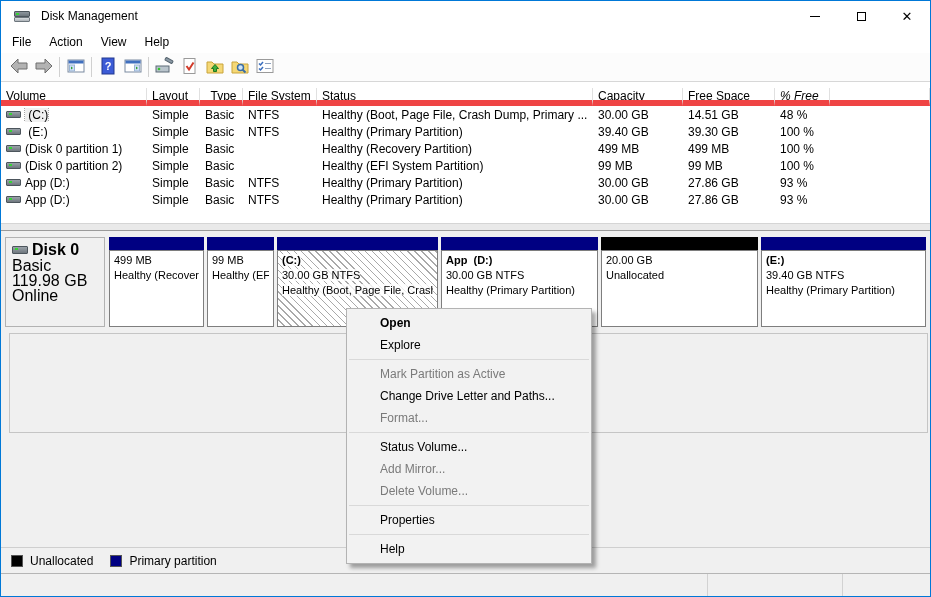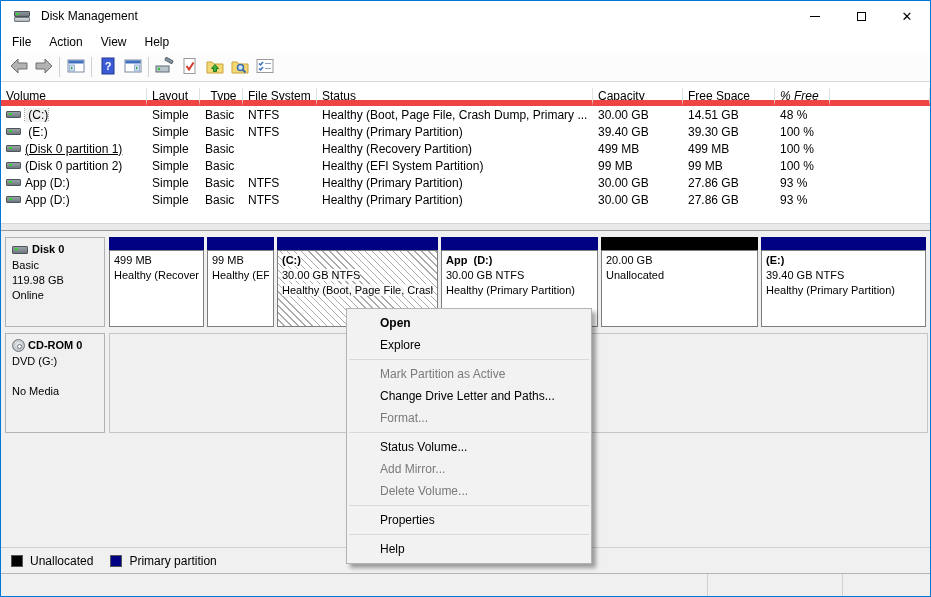--- a/index.html
+++ b/index.html
@@ -42,21 +42,21 @@
     background:linear-gradient(#9aa2a9,#6f777e); border:1px solid #4c555c; border-radius:1px; }
   .row-drive-icon::after{ content:""; position:absolute; left:2px; top:1px; width:3px; height:2px; background:#35d435; }
   .focus-label{ background:#f0f0f0; outline:1px dotted #a6a6a6; }
   
   .splitter{ height:8px; background:#e9e9e9; border-top:1px solid #d5d5d5; border-bottom:1px solid #9a9a9a; }
   
   .graph-pane{ height:316px; background:#f0f0f0; padding:6px 0 0 4px; }
   .disk-row{ display:flex; height:90px; margin-bottom:6px; }
   .cd-row{ height:100px; }
   .dev-info{ width:100px; border:1px solid #b2b2b2; background:#f0f0f0; padding:4px 4px 0 6px;
-    font-size:11px; line-height:15px; }
+    font-size:16px; line-height:15px; }
   .dev-title{ display:flex; align-items:center; font-weight:bold; margin-bottom:1px; }
   .drive-icon{ position:relative; width:16px; height:8px; margin-right:4px;
     background:linear-gradient(#9aa2a9,#6f777e); border:1px solid #4c555c; border-radius:1px; }
   .drive-icon::after{ content:""; position:absolute; left:2px; top:1px; width:3px; height:2px; background:#35d435; }
   .cd-icon{ position:relative; width:13px; height:13px; margin-right:3px; border-radius:50%;
     background:radial-gradient(circle at 50% 45%, #f2f2f2, #a8aeb3); border:1px solid #6d767d; }
   .cd-icon::after{ content:""; position:absolute; left:4px; top:4px; width:3px; height:3px;
     border-radius:50%; background:#fff; border:1px solid #6d767d; }
   .dev-spacer{ height:15px; }
   .part-strip{ display:flex; margin-left:4px; gap:3px; }
@@ -223,21 +223,21 @@
           <div class="vt-cell" style="width: 146px;"><span class="row-drive-icon"></span><span> (E:)</span></div>
           <div class="vt-cell" style="width: 53px;">Simple</div>
           <div class="vt-cell" style="width: 43px;">Basic</div>
           <div class="vt-cell" style="width: 74px;">NTFS</div>
           <div class="vt-cell" style="width: 276px;">Healthy (Primary Partition)</div>
           <div class="vt-cell" style="width: 90px;">39.40 GB</div>
           <div class="vt-cell" style="width: 92px;">39.30 GB</div>
           <div class="vt-cell" style="width: 55px;">100 %</div>
         </div>
         <div class="vt-row">
-          <div class="vt-cell" style="width: 146px; text-decoration: underline;"><span class="row-drive-icon"></span><span>(Disk 0 partition 1)</span></div>
+          <div class="vt-cell" style="width: 146px;"><span class="row-drive-icon"></span><span>(Disk 0 partition 1)</span></div>
           <div class="vt-cell" style="width: 53px;">Simple</div>
           <div class="vt-cell" style="width: 43px;">Basic</div>
           <div class="vt-cell" style="width: 74px;"></div>
           <div class="vt-cell" style="width: 276px;">Healthy (Recovery Partition)</div>
           <div class="vt-cell" style="width: 90px;">499 MB</div>
           <div class="vt-cell" style="width: 92px;">499 MB</div>
           <div class="vt-cell" style="width: 55px;">100 %</div>
         </div>
         <div class="vt-row">
           <div class="vt-cell" style="width: 146px;"><span class="row-drive-icon"></span><span>(Disk 0 partition 2)</span></div>
@@ -331,29 +331,20 @@
             <div class="part-box">
               <div class="part-name"><span>(E:)</span></div>
               <div><span>39.40 GB NTFS</span></div>
               <div><span>Healthy (Primary Partition)</span></div>
             </div>
           </div>
         </div>
     </div>
 
     <div class="disk-row cd-row">
-      <div class="dev-info">
-        <div class="dev-title">
-          <span class="cd-icon"></span>
-          <span>CD-ROM 0</span>
-        </div>
-        <div>DVD (G:)</div>
-        <div class="dev-spacer"></div>
-        <div>No Media</div>
-      </div>
       <div class="cd-empty"></div>
     </div>
   </div>
 
   <div class="legend">
       <div class="legend-item">
         <span class="legend-swatch" style="background: rgb(0, 0, 0);"></span>
         <span>Unallocated</span>
       </div>
       <div class="legend-item">

